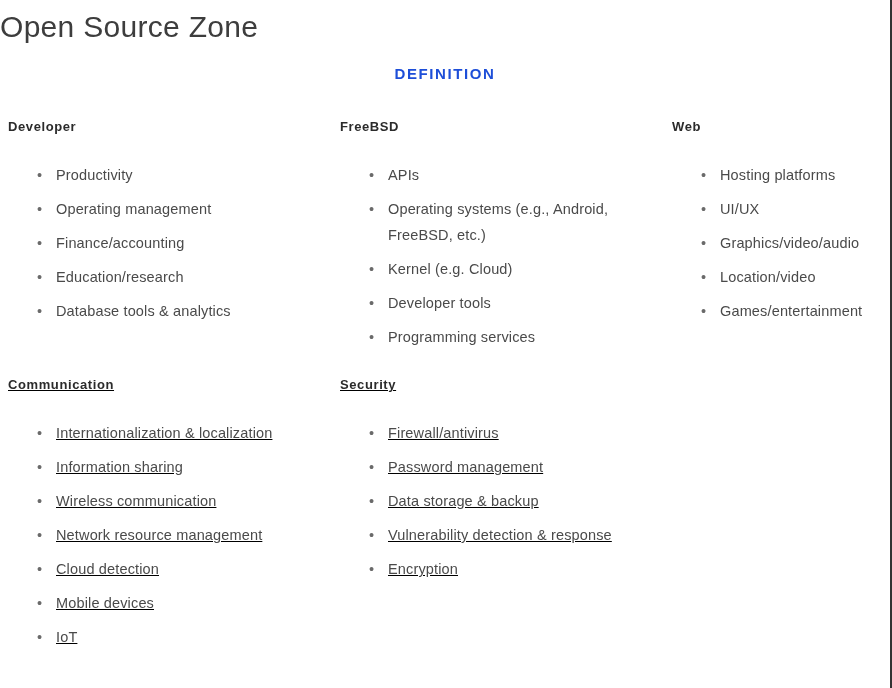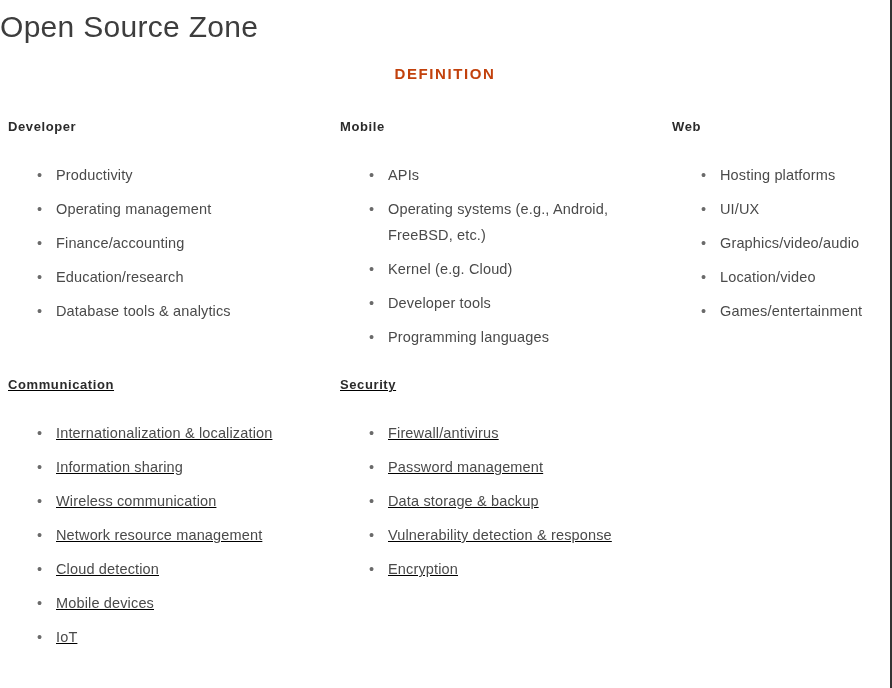--- a/index.html
+++ b/index.html
@@ -31,21 +31,21 @@
     color: #3d3d3d;
     letter-spacing: 0.3px;
     margin: 0;
     padding-top: 10px;
     line-height: 34px;
   }
   .subtitle {
     text-align: center;
     font-size: 15px;
     font-weight: bold;
-    color: #c2410c;
+    color: #1d4ed8;
     letter-spacing: 1.6px;
     margin: 0;
     padding-top: 20px;
     line-height: 20px;
   }
   .grid {
     position: absolute;
     left: 0;
     top: 118px;
     width: 892px;
@@ -135,27 +135,27 @@
         <ul class="items">
           <li><span class="bullet">•</span><span>Productivity</span></li>
           <li><span class="bullet">•</span><span>Operating management</span></li>
           <li><span class="bullet">•</span><span>Finance/accounting</span></li>
           <li><span class="bullet">•</span><span>Education/research</span></li>
           <li><span class="bullet">•</span><span>Database tools &amp; analytics</span></li>
         </ul>
       </div>
 
       <div class="col col-2">
-        <div class="col-head">Mobile</div>
+        <div class="col-head">FreeBSD</div>
         <ul class="items">
           <li><span class="bullet">•</span><span>APIs</span></li>
           <li><span class="bullet">•</span><span>Operating systems (e.g., Android, FreeBSD, etc.)</span></li>
           <li><span class="bullet">•</span><span>Kernel (e.g. Cloud)</span></li>
           <li><span class="bullet">•</span><span>Developer tools</span></li>
-          <li><span class="bullet">•</span><span>Programming languages</span></li>
+          <li><span class="bullet">•</span><span>Programming services</span></li>
         </ul>
       </div>
 
       <div class="col col-3">
         <div class="col-head">Web</div>
         <ul class="items">
           <li><span class="bullet">•</span><span>Hosting platforms</span></li>
           <li><span class="bullet">•</span><span>UI/UX</span></li>
           <li><span class="bullet">•</span><span>Graphics/video/audio</span></li>
           <li><span class="bullet">•</span><span>Location/video</span></li>

